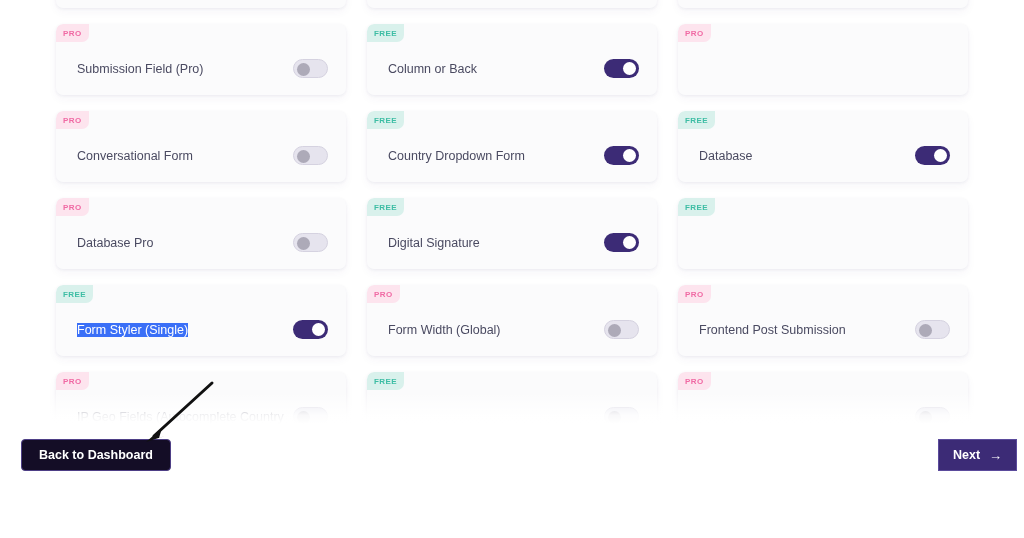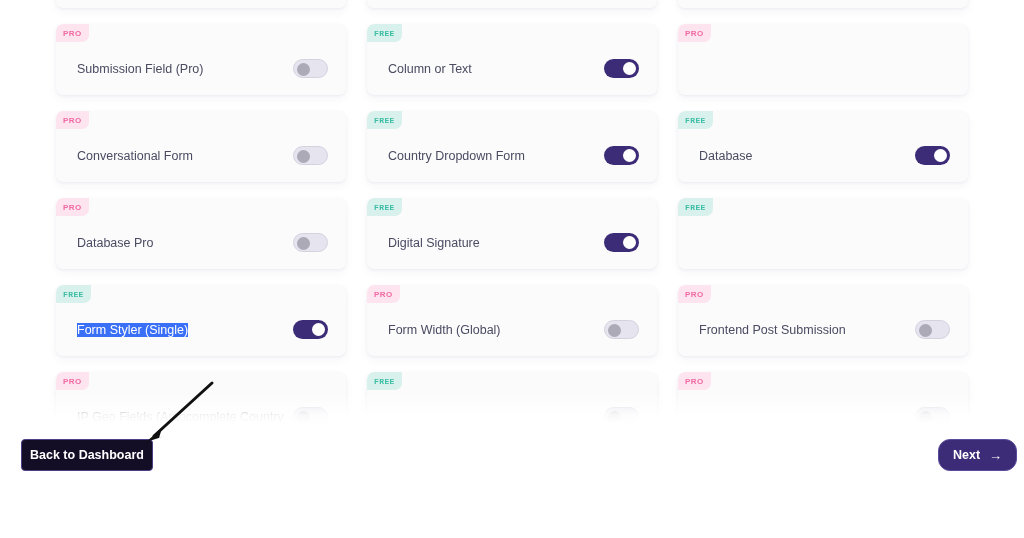--- a/index.html
+++ b/index.html
@@ -61,21 +61,21 @@
     display: flex;
     align-items: center;
     justify-content: center;
     font-size: 8px;
     font-weight: bold;
     letter-spacing: 0.4px;
     border-bottom-right-radius: 7px;
     border-top-left-radius: 7px;
   }
   .badge.pro  { background: #fde4ee; color: #f06aa4; }
-  .badge.free { background: #d9f1ec; color: #3dbda4; font-family: Liberation Mono, monospace; }
+  .badge.free { background: #d9f1ec; color: #3dbda4; }
 
   .card-body {
     position: absolute;
     left: 0;
     right: 0;
     top: 18px;
     bottom: 0;
     display: flex;
     align-items: center;
     justify-content: space-between;
@@ -136,21 +136,21 @@
     width: 1024px;
     height: 114px;
     background: #ffffff;
   }
 
   #back-to-dashboard {
     position: absolute;
     left: 21px;
     top: 15px;
     height: 32px;
-    padding: 0 8px;
+    padding: 0 17px;
     display: flex;
     align-items: center;
     background: #140d26;
     color: #ffffff;
     font-size: 12.5px;
     font-weight: bold;
     border: 1px solid #4e3f86;
     border-radius: 4px;
     cursor: pointer;
   }
@@ -162,21 +162,21 @@
     height: 32px;
     padding: 0 14px;
     display: flex;
     align-items: center;
     gap: 9px;
     background: #3c2b76;
     color: #ffffff;
     font-size: 12.5px;
     font-weight: bold;
     border: 1px solid #5b4b9c;
-    border-radius: 12px;
+    border-radius: 0;
     cursor: pointer;
   }
   #next-button .arrow { font-size: 13px; line-height: 1; }
 
   
   #pointer-arrow {
     position: absolute;
     left: 138px;
     top: 378px;
     width: 82px;
@@ -211,21 +211,21 @@
           <div class="card-body">
             <span class="card-label">Submission Field (Pro)</span>
             <div class="toggle off">
               <div class="knob"></div>
             </div>
           </div>
         </div>
         <div class="card">
           <div class="badge free">FREE</div>
           <div class="card-body">
-            <span class="card-label">Column or Text</span>
+            <span class="card-label">Column or Back</span>
             <div class="toggle on">
               <div class="knob"></div>
             </div>
           </div>
         </div>
         <div class="card">
           <div class="badge pro">PRO</div>
         </div>
         <div class="card">
           <div class="badge pro">PRO</div>

